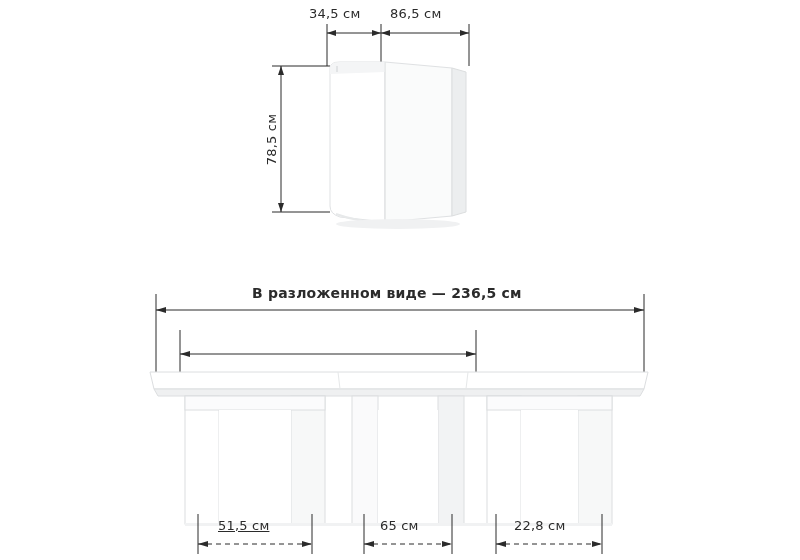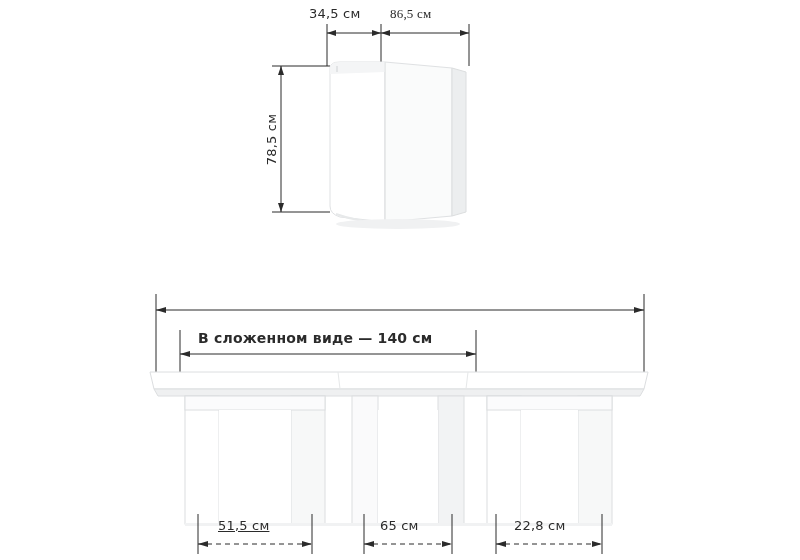--- a/index.html
+++ b/index.html
@@ -86,21 +86,21 @@
 
       <line x1="337" y1="66" x2="337" y2="72" stroke="#cfd2d4" stroke-width="1"></line>
 
       <path d="M336,214 Q370,226 400,220" stroke="#e7e9ea" stroke-width="2" fill="none"></path>
 
       <ellipse cx="398" cy="224" rx="62" ry="5" fill="#f0f1f2"></ellipse>
     </g>
   </svg>
 
   <div class="dim-label" style="left:309px; top:6px;">34,5 см</div>
-  <div class="dim-label" style="left:390px; top:6px;font-family:Liberation Serif, serif;">86,5 см</div>
+  <div class="dim-label" style="left:390px; top:6px;">86,5 см</div>
   <div class="dim-label vert" style="left:226px; top:132px; width:90px; text-align:center;">78,5 см</div>
 
   <svg width="800" height="300" style="position:absolute;left:0;top:262px;">
 
     <g stroke="#2b2b2b" stroke-width="1" fill="none">
       <line x1="156" y1="32" x2="156" y2="110"></line>
       <line x1="644" y1="32" x2="644" y2="110"></line>
       <line x1="156" y1="48" x2="644" y2="48"></line>
     </g>
     <g fill="#2b2b2b">
@@ -158,19 +158,19 @@
     <g fill="#2b2b2b">
       <polygon points="198,282 208,279 208,285"></polygon>
       <polygon points="312,282 302,279 302,285"></polygon>
       <polygon points="364,282 374,279 374,285"></polygon>
       <polygon points="452,282 442,279 442,285"></polygon>
       <polygon points="496,282 506,279 506,285"></polygon>
       <polygon points="602,282 592,279 592,285"></polygon>
     </g>
   </svg>
 
-  <div class="dim-label big" style="left:198px; top:330px;">В сложенном виде — 140 см</div>
+  <div class="dim-label big" style="left:252px; top:285px;">В разложенном виде — 236,5 см</div>
 
   <div class="dim-label" style="left:218px; top:518px;text-decoration:underline;">51,5 см</div>
   <div class="dim-label" style="left:380px; top:518px;">65 см</div>
   <div class="dim-label" style="left:514px; top:518px;">22,8 см</div>
 
 </div>
 
 </body></html>

